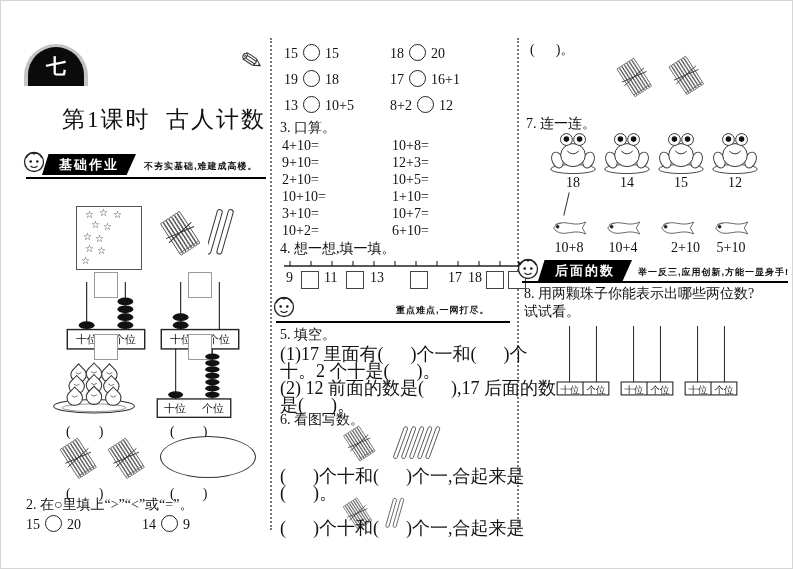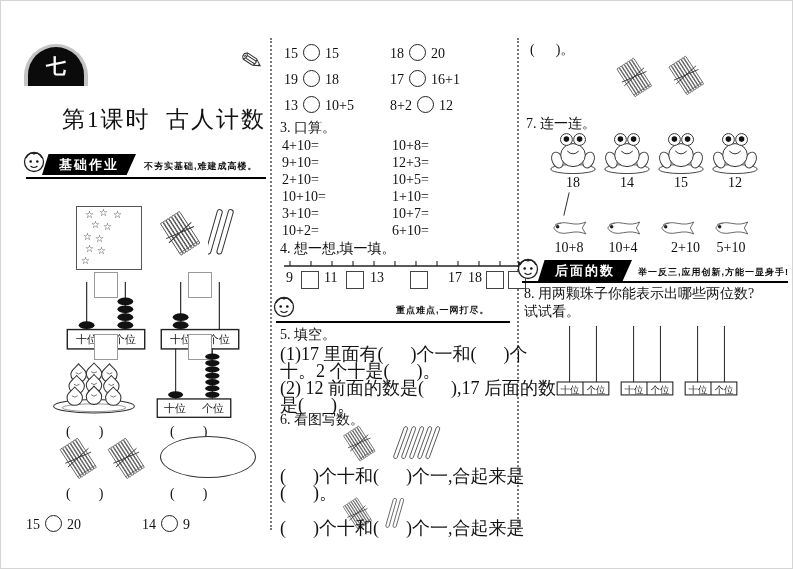--- a/index.html
+++ b/index.html
@@ -206,20 +206,21 @@
   <svg class="abs" style="left:56px;top:436px" width="46" height="46" viewBox="0 0 60 60">
       <use href="#bundle"></use>
     </svg>
   <svg class="abs" style="left:104px;top:436px" width="46" height="46" viewBox="0 0 60 60">
       <use href="#bundle"></use>
     </svg>
   <div class="ell" style="left:160px;top:436px;width:94px;height:40px"></div>
   <div class="t" style="left:66px;top:486px">(        )</div>
   <div class="t" style="left:170px;top:486px">(        )</div>
 
+  <div class="t" style="left:26px;top:497px">2. 在○里填上“&gt;”“&lt;”或“=”。</div>
   <div class="t" style="left:26px;top:515px"><span>15</span><span class="circ"></span><span>20</span></div>
   <div class="t" style="left:142px;top:515px"><span>14</span><span class="circ"></span><span>9</span></div>
 
   <div class="t" style="left:284px;top:44px"><span>15</span><span class="circ"></span><span>15</span></div>
   <div class="t" style="left:390px;top:44px"><span>18</span><span class="circ"></span><span>20</span></div>
   <div class="t" style="left:284px;top:70px"><span>19</span><span class="circ"></span><span>18</span></div>
   <div class="t" style="left:390px;top:70px"><span>17</span><span class="circ"></span><span>16+1</span></div>
   <div class="t" style="left:284px;top:96px"><span>13</span><span class="circ"></span><span>10+5</span></div>
   <div class="t" style="left:390px;top:96px"><span>8+2</span><span class="circ"></span><span>12</span></div>
 

